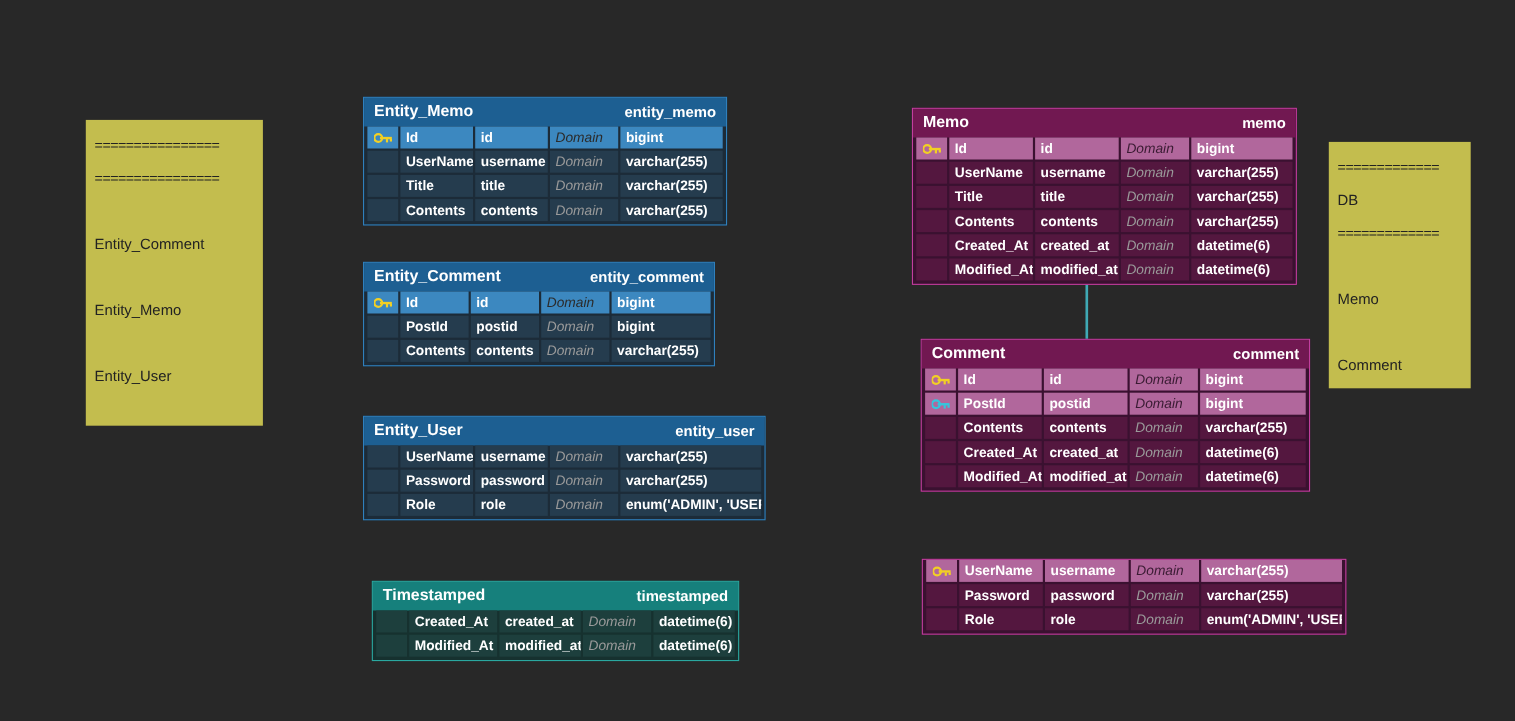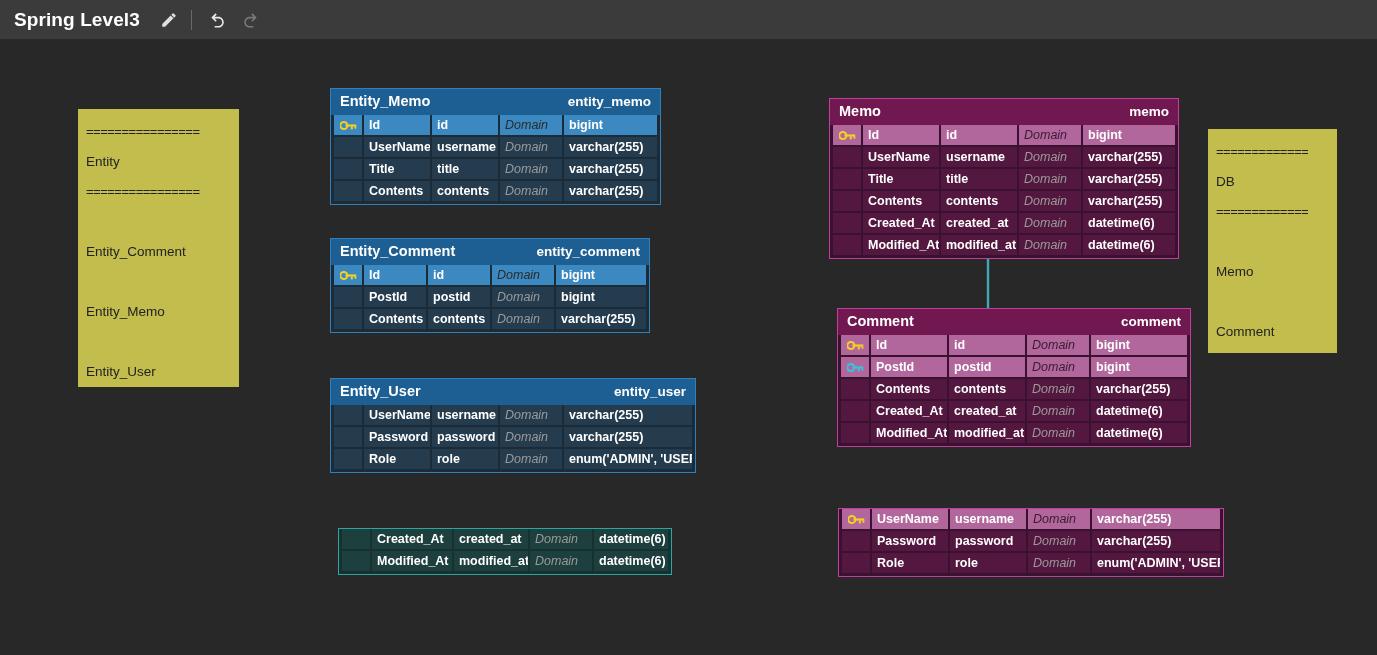--- a/index.html
+++ b/index.html
@@ -84,56 +84,33 @@
   .keyicon { display: block; }
 
   
   .rel { position: absolute; pointer-events: none; }
 </style>
 </head>
 <body>
 
 <div id="app">
 
-  <div class="topbar">
-    <div class="title">Spring Level3</div>
-
-    <div class="tb-icon first" title="Edit">
-      <svg width="18" height="18" viewBox="0 0 24 24" aria-hidden="true">
-        <path d="M3 17.2V21h3.8L18 9.8 14.2 6 3 17.2zM20.7 7.1c.4-.4.4-1 0-1.4l-2.4-2.4c-.4-.4-1-.4-1.4 0l-1.8 1.8 3.8 3.8 1.8-1.8z" fill="#e0e0e0"></path>
-      </svg>
-    </div>
-
-    <div class="tb-sep"></div>
-
-    <div class="tb-icon" title="Undo">
-      <svg width="20" height="20" viewBox="0 0 24 24" aria-hidden="true">
-        <path d="M12.5 8H7.9l2.6-2.6L9.1 4 4 9.1l5.1 5.1 1.4-1.4L7.9 10.2h4.6c2.5 0 4.5 2 4.5 4.5S15 19.2 12.5 19.2H8v1.9h4.5c3.6 0 6.4-2.9 6.4-6.4S16.1 8 12.5 8z" fill="#e8e8e8"></path>
-      </svg>
-    </div>
-
-    <div class="tb-icon" title="Redo">
-      <svg width="20" height="20" viewBox="0 0 24 24" aria-hidden="true">
-        <path d="M11.5 8h4.6l-2.6-2.6L14.9 4 20 9.1l-5.1 5.1-1.4-1.4 2.6-2.6h-4.6c-2.5 0-4.5 2-4.5 4.5s2 4.5 4.5 4.5H16v1.9h-4.5c-3.6 0-6.4-2.9-6.4-6.4S7.9 8 11.5 8z" fill="#787878"></path>
-      </svg>
-    </div>
-  </div>
 
   <div class="canvas">
 
     <svg class="rel" style="left:940px; top:203px; width:100px; height:115px;">
       <line x1="48" y1="4" x2="48" y2="100" stroke="#3fa9b5" stroke-width="2.4"></line>
       <line x1="38" y1="15" x2="58" y2="15" stroke="#3fa9b5" stroke-width="2.4"></line>
       <line x1="48" y1="100" x2="36" y2="88" stroke="#3fa9b5" stroke-width="2.4"></line>
       <line x1="48" y1="100" x2="60" y2="88" stroke="#3fa9b5" stroke-width="2.4"></line>
       <line x1="48" y1="100" x2="44" y2="86" stroke="#3fa9b5" stroke-width="2.2"></line>
       <line x1="48" y1="100" x2="52" y2="86" stroke="#3fa9b5" stroke-width="2.2"></line>
     </svg>
 
-    <div class="memo" id="memo-0" style="left:78px; top:70px; width:161px; height:278px;"><div class="line rule">================</div><div class="line">Entity</div><div class="line rule">================</div><div class="line"></div><div class="line">Entity_Comment</div><div class="line"></div><div class="line">Entity_Memo</div><div class="line"></div><div class="line">Entity_User</div></div>
+    <div class="memo" id="memo-0" style="left:78px; top:70px; width:161px; height:278px;"><div class="line rule">================</div><div class="line rule">================</div><div class="line"></div><div class="line">Entity_Comment</div><div class="line"></div><div class="line">Entity_Memo</div><div class="line"></div><div class="line">Entity_User</div></div>
 
     <div class="memo" id="memo-1" style="left:1208px; top:90px; width:129px; height:224px;"><div class="line rule">=============</div><div class="line">DB</div><div class="line rule">=============</div><div class="line"></div><div class="line">Memo</div><div class="line"></div><div class="line">Comment</div><div class="line"></div></div>
 
     <div id="tables-layer">
         <div class="tbl t-blue" style="left: 330px; top: 49px;">
           <div class="hdr">
             <span class="nm">Entity_Memo</span>
             <span class="cm">entity_memo</span>
           </div>
           <div class="body">
@@ -233,20 +210,24 @@
             <div class="row">
               <div class="cell key" style="width: 28px;"></div>
               <div class="cell " style="width: 66px;">Role</div>
               <div class="cell " style="width: 66px;">role</div>
               <div class="cell dom" style="width: 62px;">Domain</div>
               <div class="cell " style="width: 128px;">enum('ADMIN', 'USER')</div>
             </div>
           </div>
         </div>
         <div class="tbl t-teal" style="left: 338px; top: 489px;">
+          <div class="hdr">
+            <span class="nm">Timestamped</span>
+            <span class="cm">timestamped</span>
+          </div>
           <div class="body">
             <div class="row">
               <div class="cell key" style="width: 28px;"></div>
               <div class="cell " style="width: 80px;">Created_At</div>
               <div class="cell " style="width: 74px;">created_at</div>
               <div class="cell dom" style="width: 62px;">Domain</div>
               <div class="cell " style="width: 74px;">datetime(6)</div>
             </div>
             <div class="row">
               <div class="cell key" style="width: 28px;"></div>

